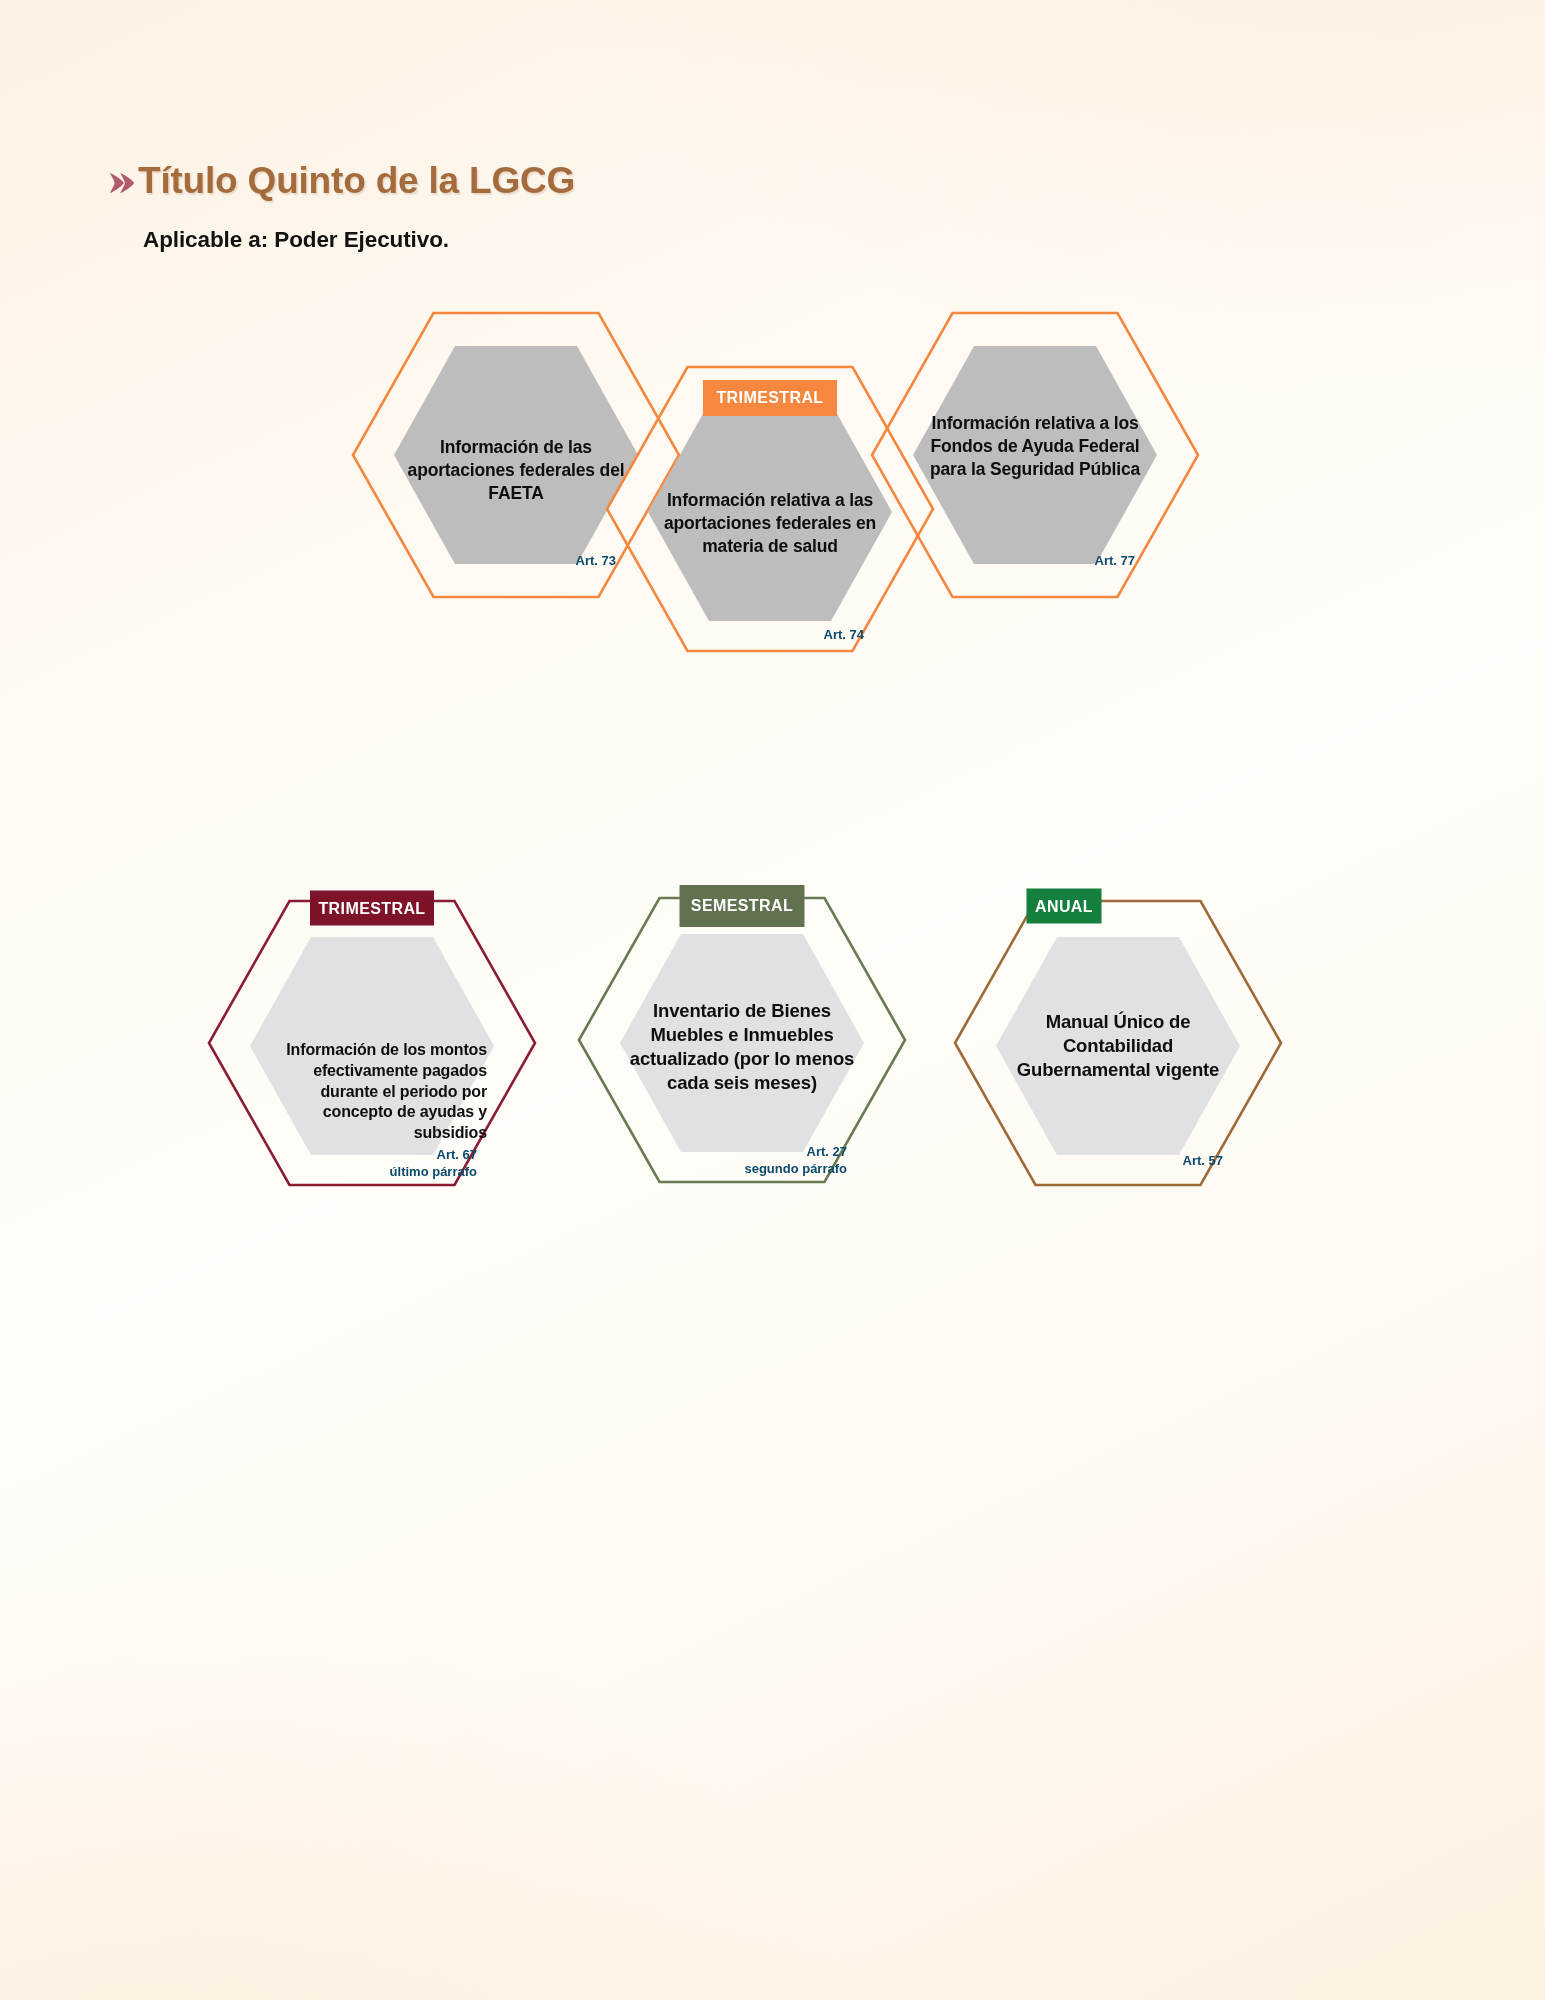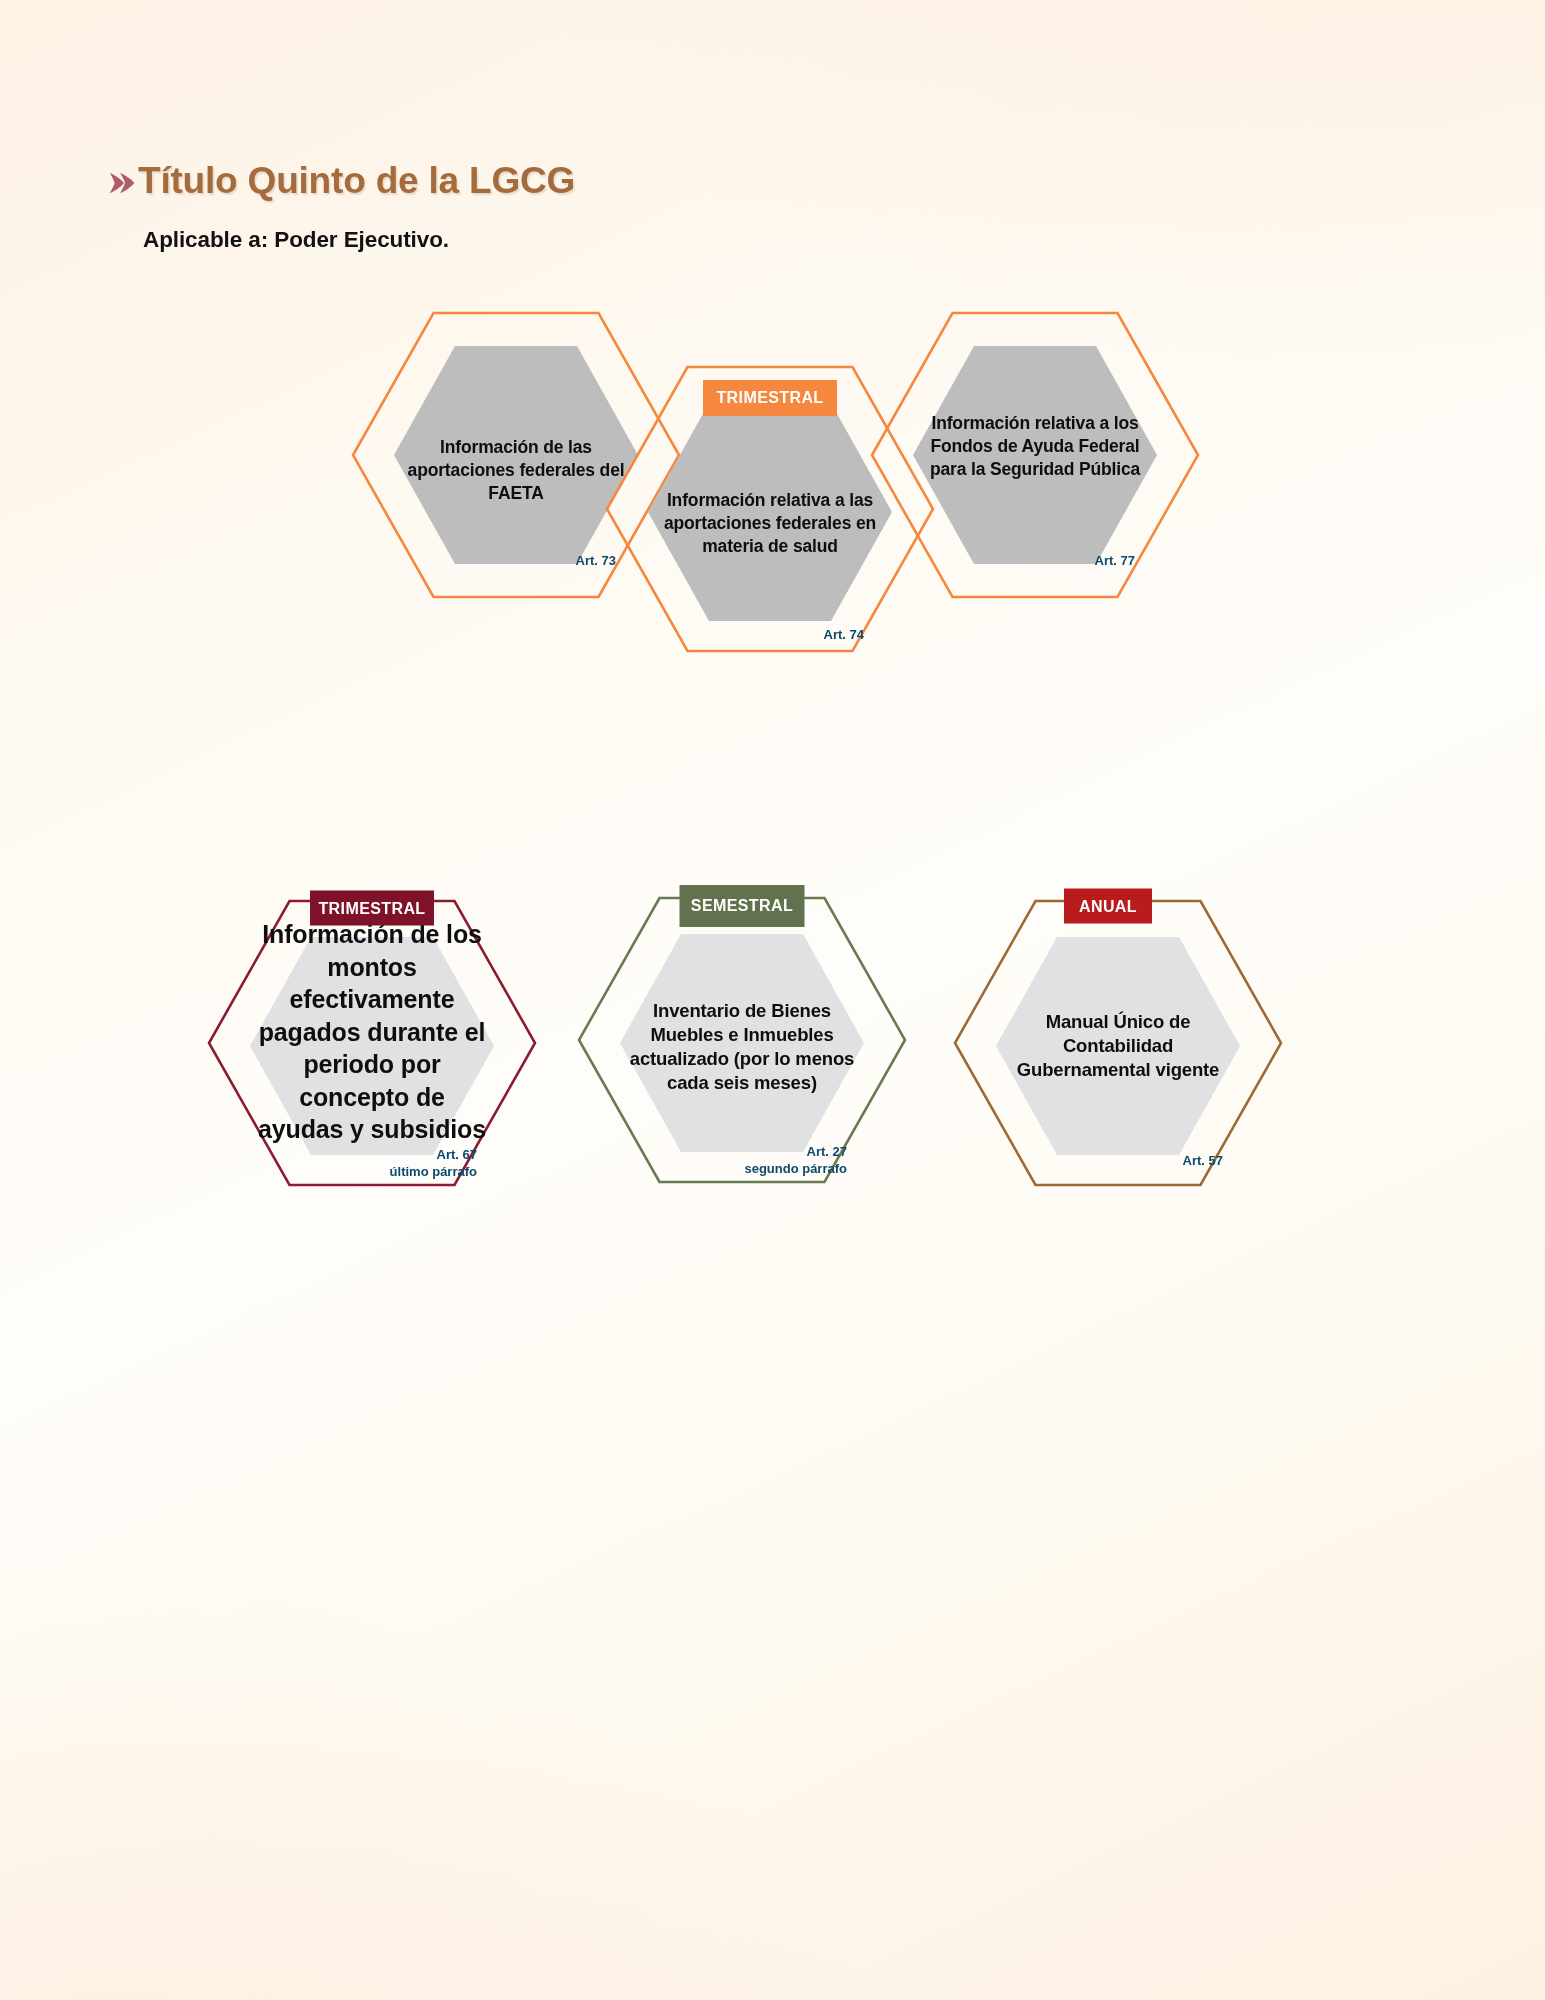--- a/index.html
+++ b/index.html
@@ -180,21 +180,21 @@
 
 
   <div class="hex-group" id="group2">
 
     <svg class="hex-outline" style="left:372px; top:1043px; width:330px; height:290px;" viewBox="0 0 330 290">
       <polygon points="82.5,3 247.5,3 328,145 247.5,287 82.5,287 2,145" fill="none" stroke="#8b1b33" stroke-width="2.6"></polygon>
     </svg>
     <svg class="hex-fill" style="left:372px; top:1046px; width:244px; height:218px;" viewBox="0 0 244 218">
       <polygon points="61,0 183,0 244,109 183,218 61,218 0,109" fill="#e0e1e3"></polygon>
     </svg>
-    <div class="hex-text" style="left:372px; top:1032px; width:230px; font-size:25px;">Información de los montos efectivamente pagados durante el periodo por concepto de ayudas y subsidios</div>
+    <div class="hex-text" style="left:372px; top:1092px; width:230px; font-size:16px;text-align:right;">Información de los montos efectivamente pagados durante el periodo por concepto de ayudas y subsidios</div>
     <div class="hex-art" style="left:372px; top:1150px; width:210px; font-size:13px;">Art. 67
 último párrafo</div>
     <div class="hex-badge" style="left:372px; top:908px; width:124px; height:35px; background:#7d1228; font-size:16px;">TRIMESTRAL</div>
 
     <svg class="hex-outline" style="left:742px; top:1040px; width:330px; height:290px;" viewBox="0 0 330 290">
       <polygon points="82.5,3 247.5,3 328,145 247.5,287 82.5,287 2,145" fill="none" stroke="#687a52" stroke-width="2.6"></polygon>
     </svg>
     <svg class="hex-fill" style="left:742px; top:1043px; width:244px; height:218px;" viewBox="0 0 244 218">
       <polygon points="61,0 183,0 244,109 183,218 61,218 0,109" fill="#e0e1e3"></polygon>
     </svg>
@@ -204,16 +204,16 @@
     <div class="hex-badge" style="left:742px; top:906px; width:125px; height:42px; background:#63724e; font-size:16px;">SEMESTRAL</div>
 
     <svg class="hex-outline" style="left:1118px; top:1043px; width:330px; height:290px;" viewBox="0 0 330 290">
       <polygon points="82.5,3 247.5,3 328,145 247.5,287 82.5,287 2,145" fill="none" stroke="#9d6a37" stroke-width="2.6"></polygon>
     </svg>
     <svg class="hex-fill" style="left:1118px; top:1046px; width:244px; height:218px;" viewBox="0 0 244 218">
       <polygon points="61,0 183,0 244,109 183,218 61,218 0,109" fill="#e0e1e3"></polygon>
     </svg>
     <div class="hex-text" style="left:1118px; top:1046px; width:228px; font-size:18.5px;">Manual Único de Contabilidad Gubernamental vigente</div>
     <div class="hex-art" style="left:1118px; top:1147px; width:210px; font-size:13px;">Art. 57</div>
-    <div class="hex-badge" style="left:1108px; top:906px; width:88px; height:35px; background:#b91c1c; font-size:16px;">ANUAL</div>
+    <div class="hex-badge" style="left:1064px; top:906px; width:75px; height:35px; background:#15803d; font-size:16px;">ANUAL</div>
   </div>
 
 </div>
 
 </body></html>

